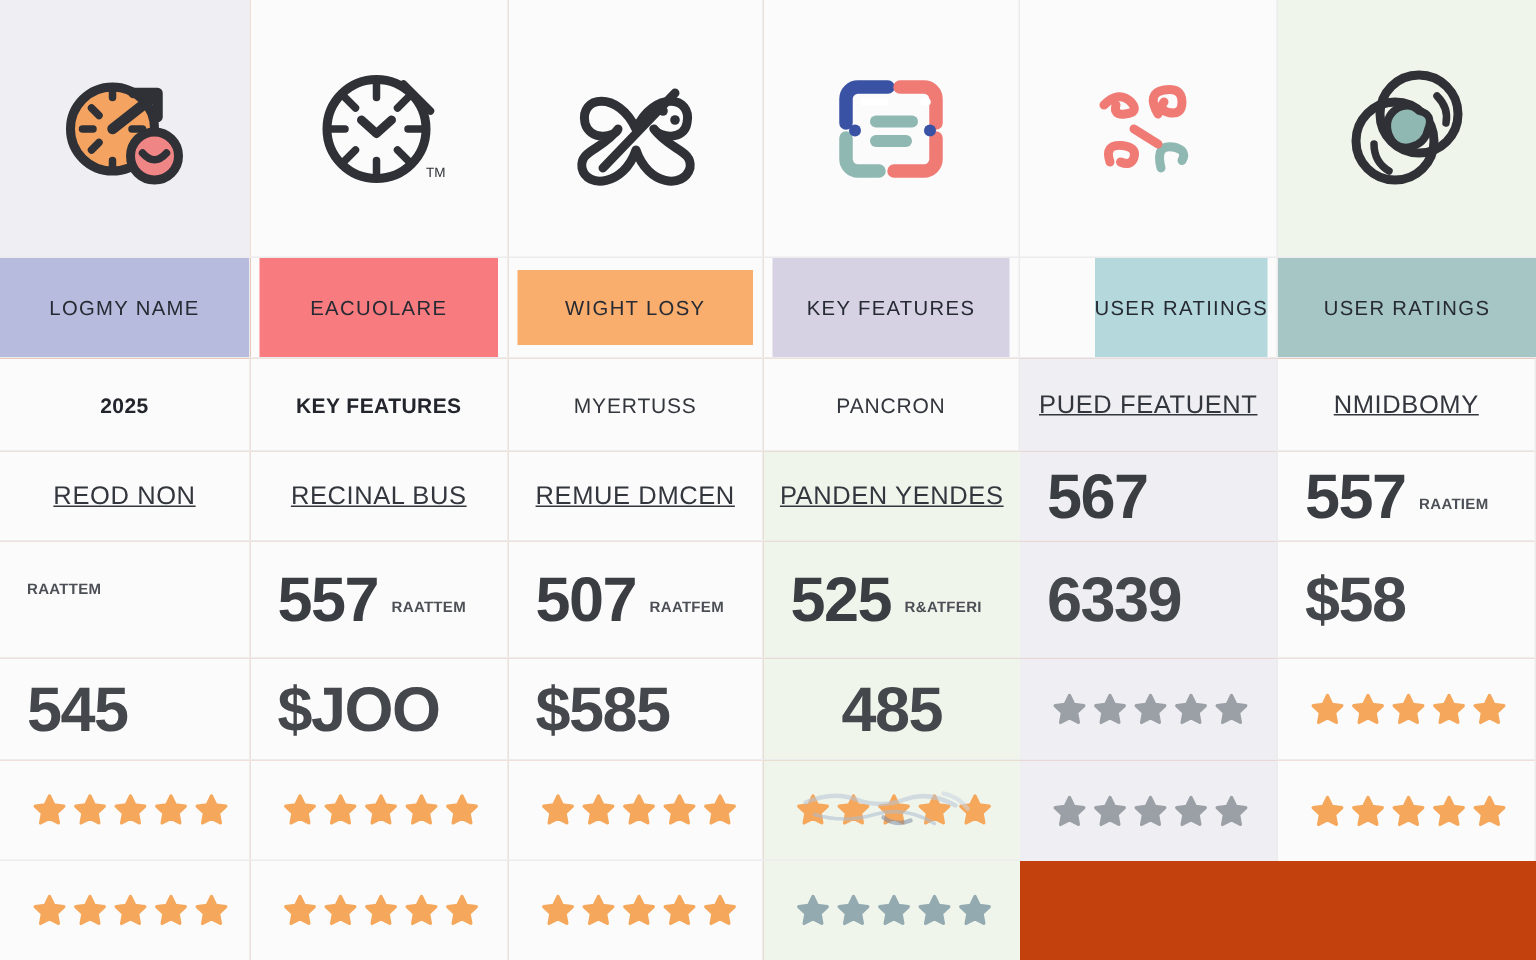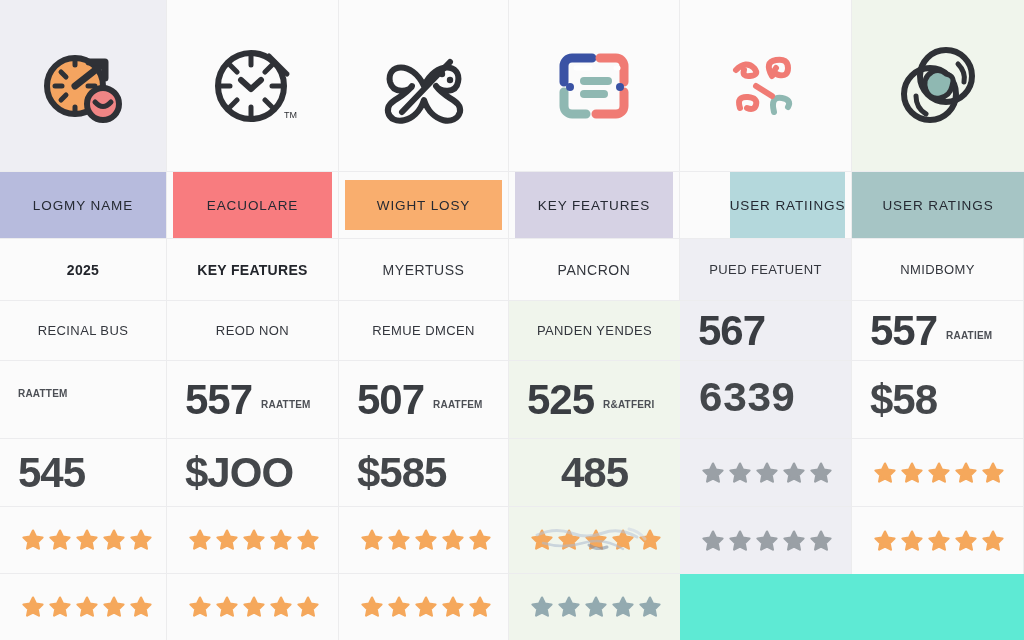--- a/index.html
+++ b/index.html
@@ -13,21 +13,21 @@
     font-family: "Liberation Sans", sans-serif;
     overflow: hidden;
   }
 
   #comparison-table {
     width: 1024px;
     height: 640px;
     display: grid;
     grid-template-columns: 167px 172px 170px 171px 172px 172px;
     grid-template-rows: 172px 67px 62px 60px 78px 68px 67px 66px;
-    background: #5eead4;
+    background: #c2410c;
     box-sizing: border-box;
   }
 
   .cell {
     position: relative;
     display: flex;
     align-items: center;
     justify-content: center;
     box-sizing: border-box;
     border-right: 1px solid #ececed;
@@ -68,21 +68,21 @@
 
   
   .txt {
     font-size: 14px;
     letter-spacing: 0.55px;
     color: #33363d;
     text-align: center;
     white-space: nowrap;
   }
   .txt.bold { font-weight: bold; color: #22252b; letter-spacing: 0.3px; }
-  .txt.sm { font-size: 13px; letter-spacing: 0.4px; }
+  .txt.sm { font-size: 17px; letter-spacing: 0.4px; text-decoration: underline; }
 
   
   .numline {
     display: flex;
     align-items: baseline;
     justify-content: center;
     gap: 9px;
     width: 100%;
     padding: 0 10px;
     box-sizing: border-box;
@@ -256,26 +256,26 @@
   <div class="cell col-4" style="background: rgb(251, 251, 251);">
     <span class="txt">PANCRON</span>
   </div>
 
   <div class="cell col-0" style="background: rgb(238, 238, 243);">
     <span class="txt sm">PUED FEATUENT</span>
   </div>
   <div class="cell col-1" style="background: rgb(251, 251, 251);">
     <span class="txt sm">NMIDBOMY</span>
   </div>
+  <div class="cell col-2" style="background: rgb(251, 251, 251);">
+    <span class="txt sm">REOD NON</span>
+  </div>
   <div class="cell col-3" style="background: rgb(251, 251, 251);">
     <span class="txt sm">RECINAL BUS</span>
   </div>
-  <div class="cell col-2" style="background: rgb(251, 251, 251);">
-    <span class="txt sm">REOD NON</span>
-  </div>
   <div class="cell col-4" style="background: rgb(251, 251, 251);">
     <span class="txt sm">REMUE DMCEN</span>
   </div>
   <div class="cell col-5 last-col" style="background: rgb(240, 245, 236);">
     <span class="txt sm">PANDEN YENDES</span>
   </div>
 
   <div class="cell col-0" style="background: rgb(238, 238, 243);">
     <div class="numline left">
       <span class="bignum">567</span>
@@ -305,21 +305,21 @@
       <span class="subnote">RAATFEM</span>
     </div>
   </div>
   <div class="cell col-5 last-col" style="background: rgb(240, 245, 236);">
     <div class="numline left">
       <span class="bignum">525</span>
       <span class="subnote">R&amp;ATFERI</span>
     </div>
   </div>
 
-  <div class="cell col-0" style="background: rgb(238, 238, 243); font-family: Liberation Mono, monospace;">
+  <div class="cell col-0" style="background: rgb(238, 238, 243);">
     <div class="numline left">
       <span class="bignum row-b">6339</span>
     </div>
   </div>
   <div class="cell col-1" style="background: rgb(251, 251, 251);">
     <div class="numline left">
       <span class="bignum row-b">$58</span>
     </div>
   </div>
   <div class="cell col-2" style="background: rgb(251, 251, 251);">

